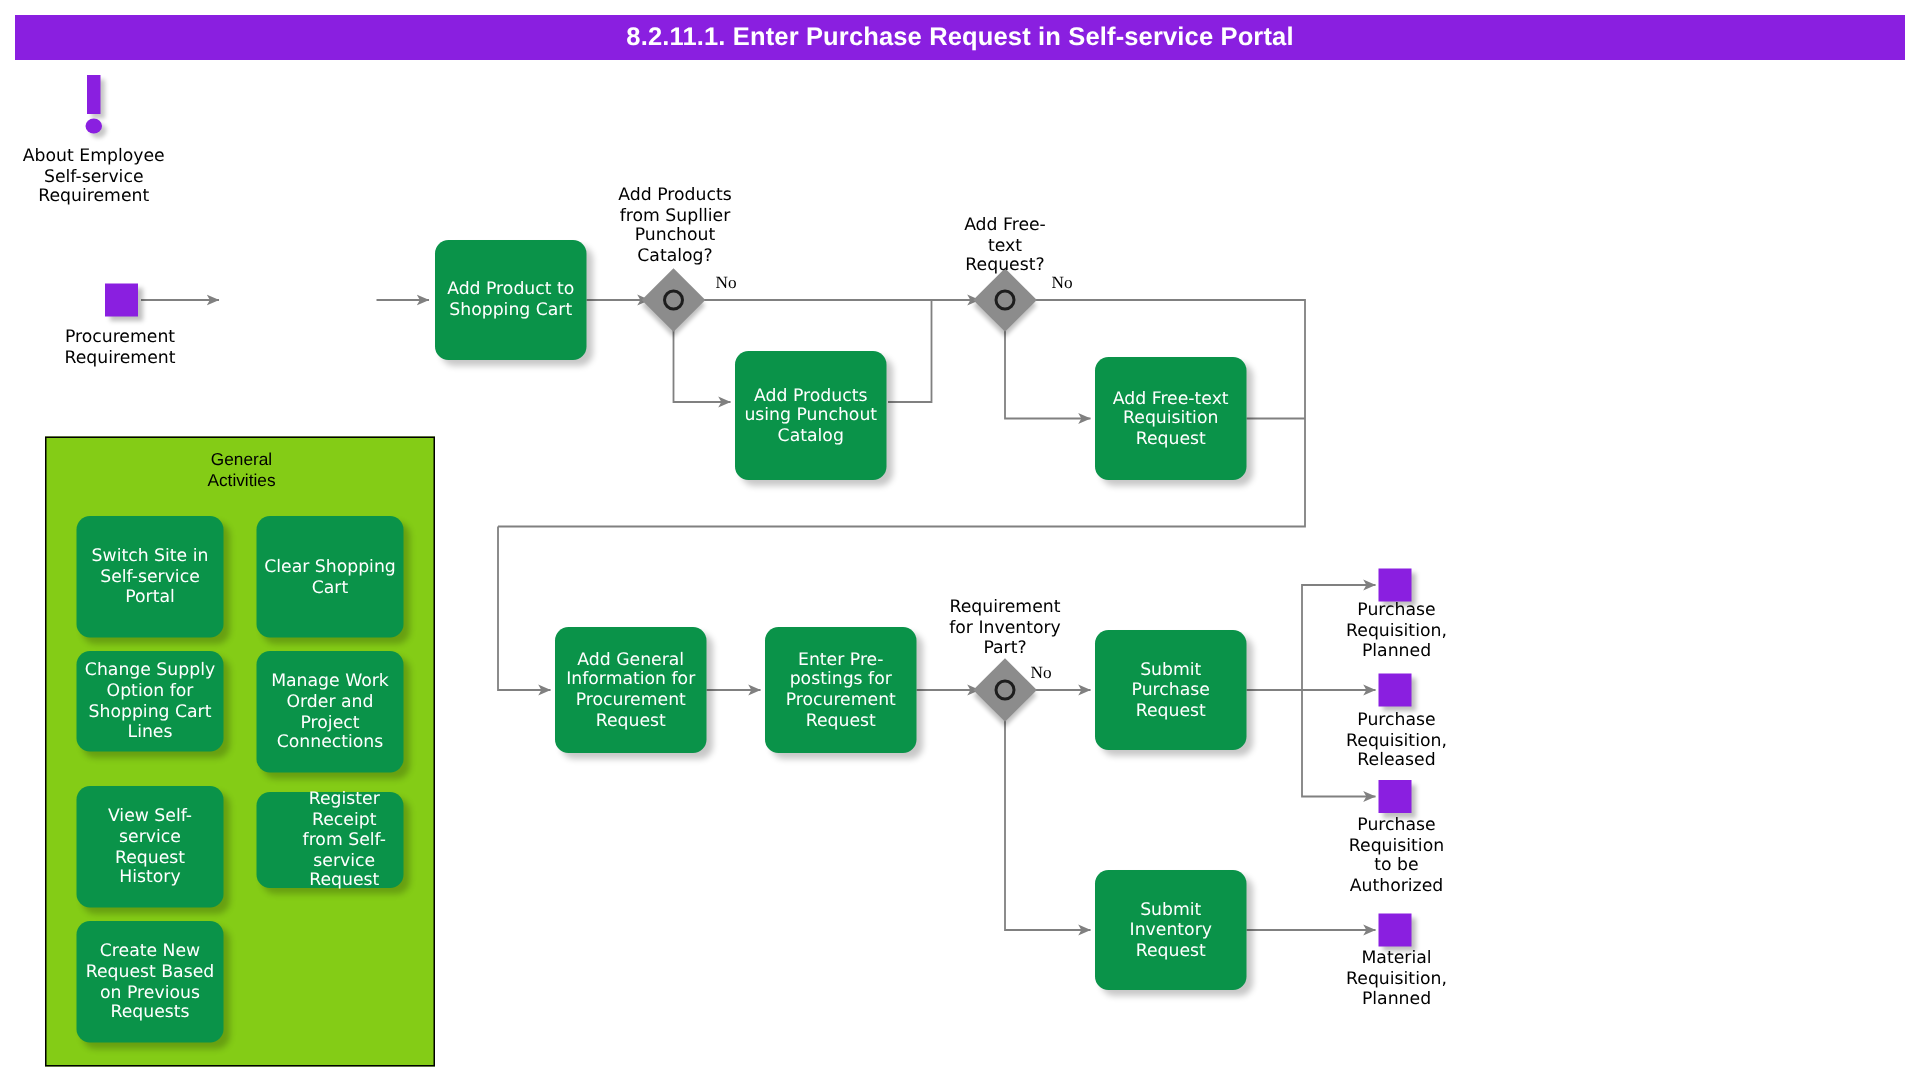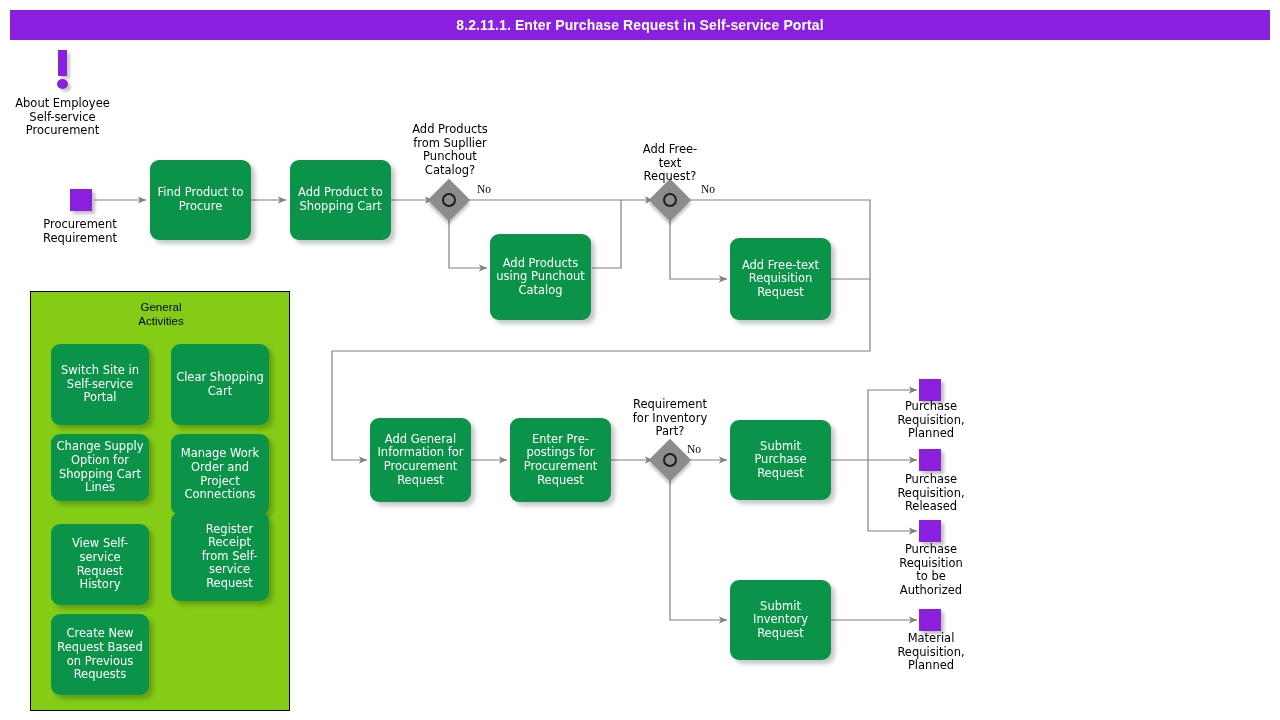--- a/index.html
+++ b/index.html
@@ -13,21 +13,21 @@
   }
   #canvas{position:absolute;left:0;top:0;width:1280px;height:720px;}
 
   
   .titlebar{
     position:absolute;left:10px;top:10px;width:1260px;height:30px;
     background:#8A1FE0;
     display:flex;align-items:center;justify-content:center;
   }
   .titlebar .t{
-    color:#ffffff;font-size:14px;font-weight:bold;
+    color:#ffffff;font-size:17px;font-weight:bold;
     font-family:"Liberation Sans", sans-serif;
     letter-spacing:0.1px;white-space:nowrap;
   }
 
   
   #wires{position:absolute;left:0;top:0;width:1280px;height:720px;pointer-events:none;}
 
   
   .node{position:absolute;}
 
@@ -149,28 +149,26 @@
       <path d="M831,279 L870,279"></path>
     </g>
   </svg>
 
   <div class="bang node" style="left:52px;top:50px;width:22px;height:40px;">
     <div class="bar"></div>
     <div class="dot"></div>
   </div>
   <div class="lbl" style="left: 0px; top: 97px; width: 125px; white-space: pre-line;">About Employee
 Self-service
-Procurement</div>
+Requirement</div>
 
   <div class="node endsq" style="left:70px;top:189px;"></div>
   <div class="lbl" style="left: 18px; top: 218px; width: 124px; white-space: pre-line;">Procurement
 Requirement</div>
 
-  <div class="node act" style="left: 150px; top: 160px; width: 101px; height: 80px; white-space: pre-line;">Find Product to
-Procure</div>
 
   <div class="node act" style="left: 290px; top: 160px; width: 101px; height: 80px; white-space: pre-line;">Add Product to
 Shopping Cart</div>
 
   <div class="node act" style="left: 490px; top: 234px; width: 101px; height: 86px; white-space: pre-line;">Add Products
 using Punchout
 Catalog</div>
 
   <div class="node act" style="left: 730px; top: 238px; width: 101px; height: 82px; white-space: pre-line;">Add Free-text
 Requisition
@@ -257,21 +255,21 @@
 
     <div class="act" style="position: absolute; left: 140px; top: 142px; width: 98px; height: 81px; white-space: pre-line;">Manage Work
 Order and
 Project
 Connections</div>
 
     <div class="act" style="position: absolute; left: 20px; top: 232px; width: 98px; height: 81px; white-space: pre-line;">View Self-
 service Request
 History</div>
 
-    <div class="act" style="position: absolute; left: 140px; top: 220px; width: 98px; height: 89px; white-space: pre-line; padding-left: 24px;">Register Receipt
+    <div class="act" style="position: absolute; left: 140px; top: 236px; width: 98px; height: 64px; white-space: pre-line; padding-left: 24px;">Register Receipt
 from Self-
 service Request</div>
 
     <div class="act" style="position: absolute; left: 20px; top: 322px; width: 98px; height: 81px; white-space: pre-line;">Create New
 Request Based
 on Previous
 Requests</div>
   </div>
 
 </div>

